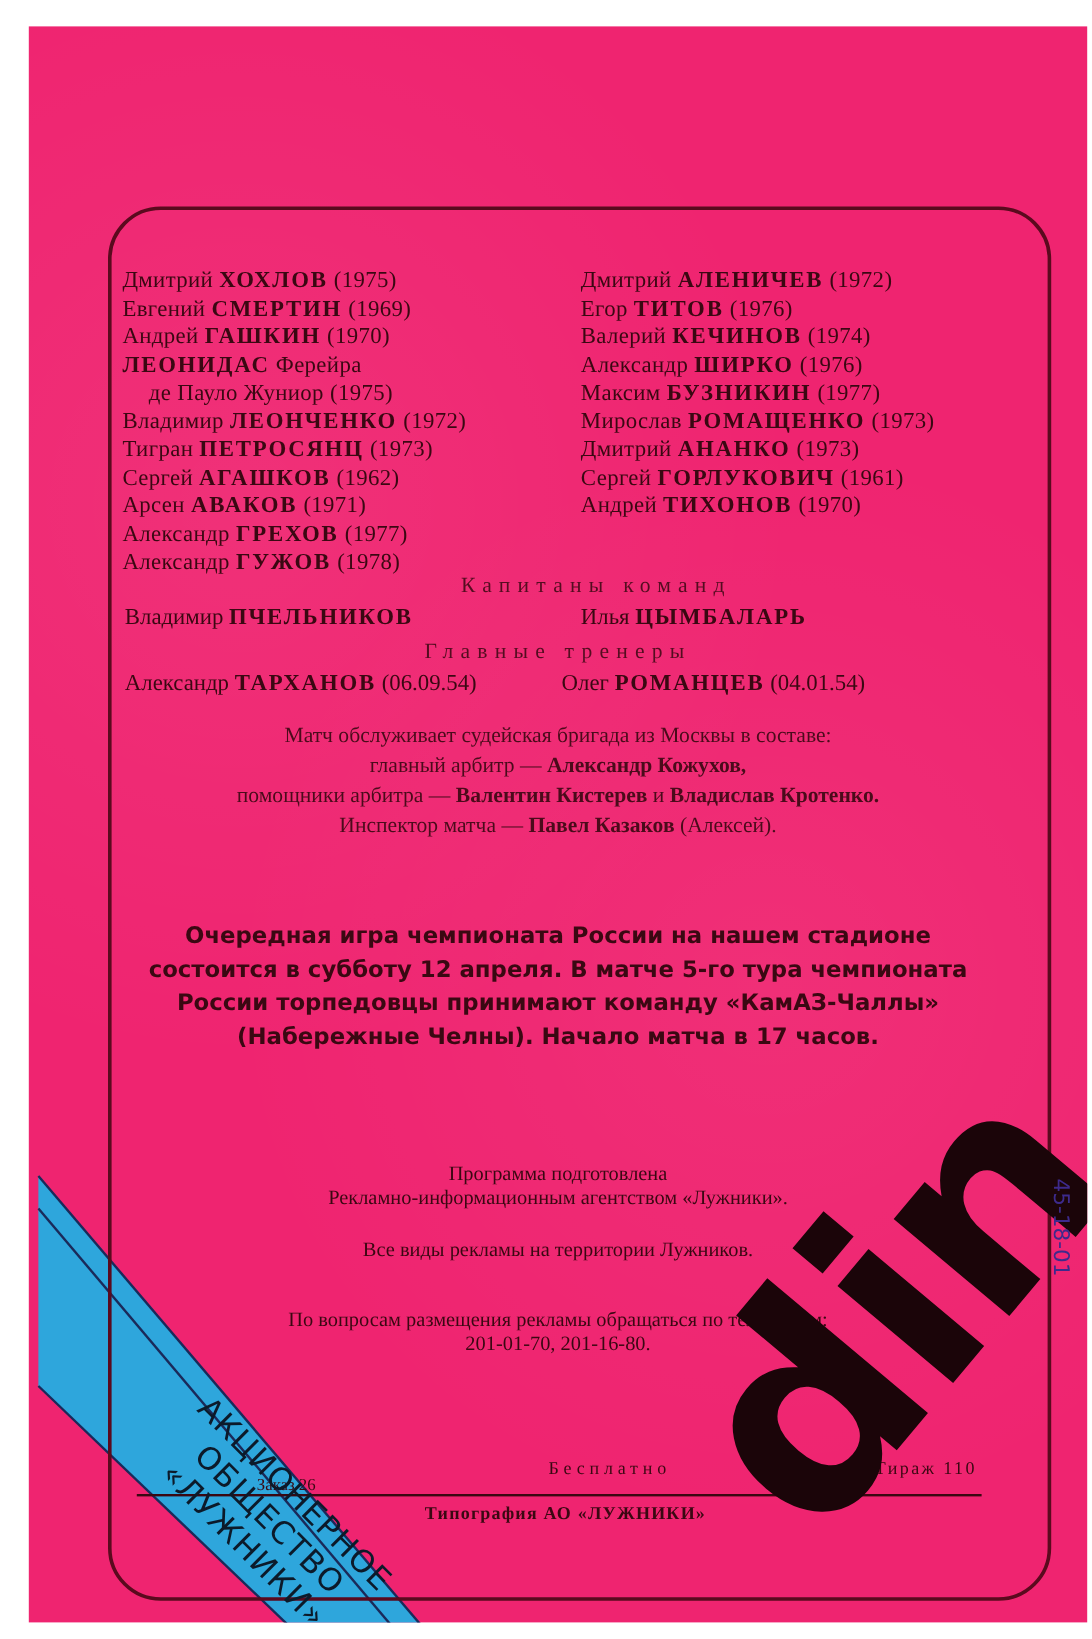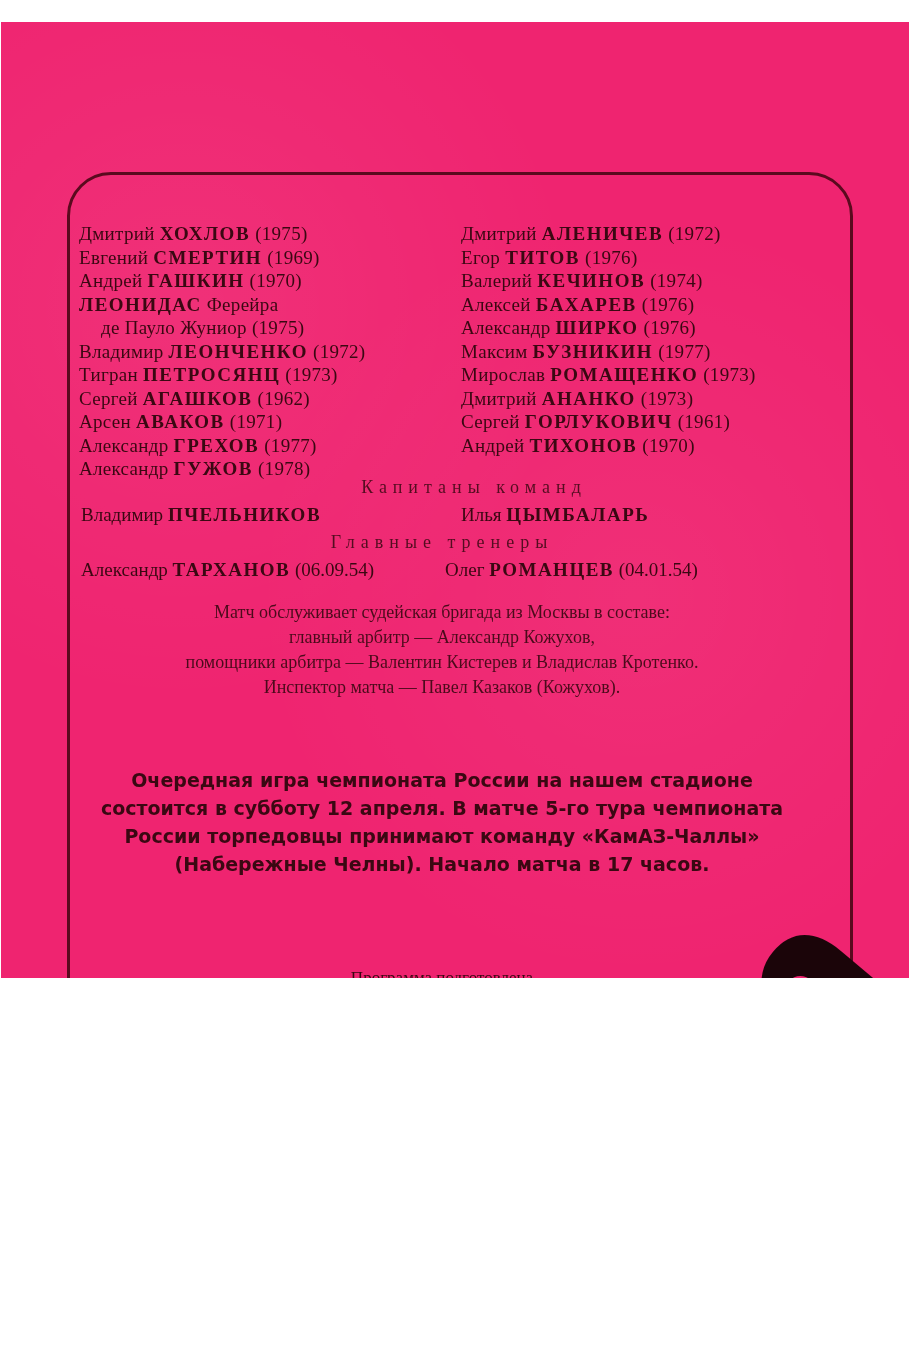--- a/index.html
+++ b/index.html
@@ -2,47 +2,46 @@
 <html><head>
   <meta charset="utf-8">
   <style>
     html, body { margin: 0; padding: 0; }
     body {
       width: 910px; height: 1366px; background: #ffffff;
       position: relative; overflow: hidden;
       font-family: "Liberation Serif", serif;
     }
     .page {
-      position: absolute; left: 1px; top: 22px; width: 882px; height: 956px;
+      position: absolute; left: 24px; top: 22px; width: 882px; height: 1330px;
       background: #ef2470;
       background-image:
         radial-gradient(circle at 20% 30%, rgba(255,255,255,0.06) 0, rgba(255,255,255,0) 40%),
         radial-gradient(circle at 70% 60%, rgba(255,255,255,0.05) 0, rgba(255,255,255,0) 45%);
       overflow: hidden;
-      padding-left: 26px;
     }
     .frame {
       position: absolute; left: 66px; top: 150px; width: 786px; height: 1162px;
       border: 3px solid #5a0a1e; border-radius: 44px; box-sizing: border-box;
     }
     .ink { color: #3a0812; }
     .players {
       position: absolute; top: 200px; left: 78px; width: 760px;
       display: flex; font-size: 19px; line-height: 23.5px; letter-spacing: 0.3px;
     }
     .col { width: 380px; }
     .col.right { margin-left: 4px; }
     .pl .sur { font-weight: bold; letter-spacing: 1.5px; }
     .pl.indent { padding-left: 22px; }
     .center { position: absolute; left: 0; width: 882px; text-align: center; }
     .spaced { letter-spacing: 6px; font-size: 18px; opacity: 0.85; }
     .pair { position: absolute; font-size: 19px; }
     .pair b { letter-spacing: 1.5px; }
     .ref { font-size: 18px; line-height: 25px; opacity: 0.9; }
-    .ref b { font-weight: normal; }
+    .ref b { font-weight: bold; }
     .announce {
       font-family: "DejaVu Sans", sans-serif; font-weight: bold; font-size: 19px; line-height: 28px;
     }
     .info { font-size: 17px; line-height: 20px; }
     .footer-line {
       position: absolute; left: 90px; width: 704px; height: 0; border-top: 2px solid #3a0812; top: 1223px;
     }
     .band {
       position: absolute; left: 0; top: 0; width: 882px; height: 1336px; pointer-events: none;
     }
@@ -86,21 +85,20 @@
       <div class="pl"><span>Тигран</span> <span class="sur">ПЕТРОСЯНЦ</span> <span>(1973)</span></div>
       <div class="pl"><span>Сергей</span> <span class="sur">АГАШКОВ</span> <span>(1962)</span></div>
       <div class="pl"><span>Арсен</span> <span class="sur">АВАКОВ</span> <span>(1971)</span></div>
       <div class="pl"><span>Александр</span> <span class="sur">ГРЕХОВ</span> <span>(1977)</span></div>
       <div class="pl"><span>Александр</span> <span class="sur">ГУЖОВ</span> <span>(1978)</span></div>
     </div>
     <div class="col right">
       <div class="pl"><span>Дмитрий</span> <span class="sur">АЛЕНИЧЕВ</span> <span>(1972)</span></div>
       <div class="pl"><span>Егор</span> <span class="sur">ТИТОВ</span> <span>(1976)</span></div>
       <div class="pl"><span>Валерий</span> <span class="sur">КЕЧИНОВ</span> <span>(1974)</span></div>
-      <div class="pl"><span>Алексей</span> <span class="sur">БАХАРЕВ</span> <span>(1976)</span></div>
       <div class="pl"><span>Александр</span> <span class="sur">ШИРКО</span> <span>(1976)</span></div>
       <div class="pl"><span>Максим</span> <span class="sur">БУЗНИКИН</span> <span>(1977)</span></div>
       <div class="pl"><span>Мирослав</span> <span class="sur">РОМАЩЕНКО</span> <span>(1973)</span></div>
       <div class="pl"><span>Дмитрий</span> <span class="sur">АНАНКО</span> <span>(1973)</span></div>
       <div class="pl"><span>Сергей</span> <span class="sur">ГОРЛУКОВИЧ</span> <span>(1961)</span></div>
       <div class="pl"><span>Андрей</span> <span class="sur">ТИХОНОВ</span> <span>(1970)</span></div>
     </div>
   </div>
 
   <div class="center ink spaced" style="top:455px;margin-left:32px;">Капитаны команд</div>
@@ -108,21 +106,21 @@
   <div class="pair ink" style="left:460px; top:482px;"><span>Илья</span> <b>ЦЫМБАЛАРЬ</b></div>
 
   <div class="center ink spaced" style="top:510px;">Главные тренеры</div>
   <div class="pair ink" style="left:80px; top:537px;font-family:Liberation Serif, serif;"><span>Александр</span> <b>ТАРХАНОВ</b> <span>(06.09.54)</span></div>
   <div class="pair ink" style="left:444px; top:537px;"><span>Олег</span> <b>РОМАНЦЕВ</b> <span>(04.01.54)</span></div>
 
   <div class="center ink ref" style="top:578px;">
     <div>Матч обслуживает судейская бригада из Москвы в составе:</div>
     <div><span>главный арбитр — </span><b>Александр Кожухов,</b></div>
     <div><span>помощники арбитра — </span><b>Валентин Кистерев</b><span> и </span><b>Владислав Кротенко.</b></div>
-    <div><span>Инспектор матча — </span><b>Павел Казаков</b><span> (Кожухов).</span></div>
+    <div><span>Инспектор матча — </span><b>Павел Казаков</b><span> (Алексей).</span></div>
   </div>
 
   <div class="center ink announce" style="top:744px;">
     <div>Очередная игра чемпионата России на нашем стадионе</div>
     <div>состоится в субботу 12 апреля. В матче 5-го тура чемпионата</div>
     <div>России торпедовцы принимают команду «КамАЗ-Чаллы»</div>
     <div>(Набережные Челны). Начало матча в 17 часов.</div>
   </div>
 
   <div class="center ink info" style="top:946px;">

